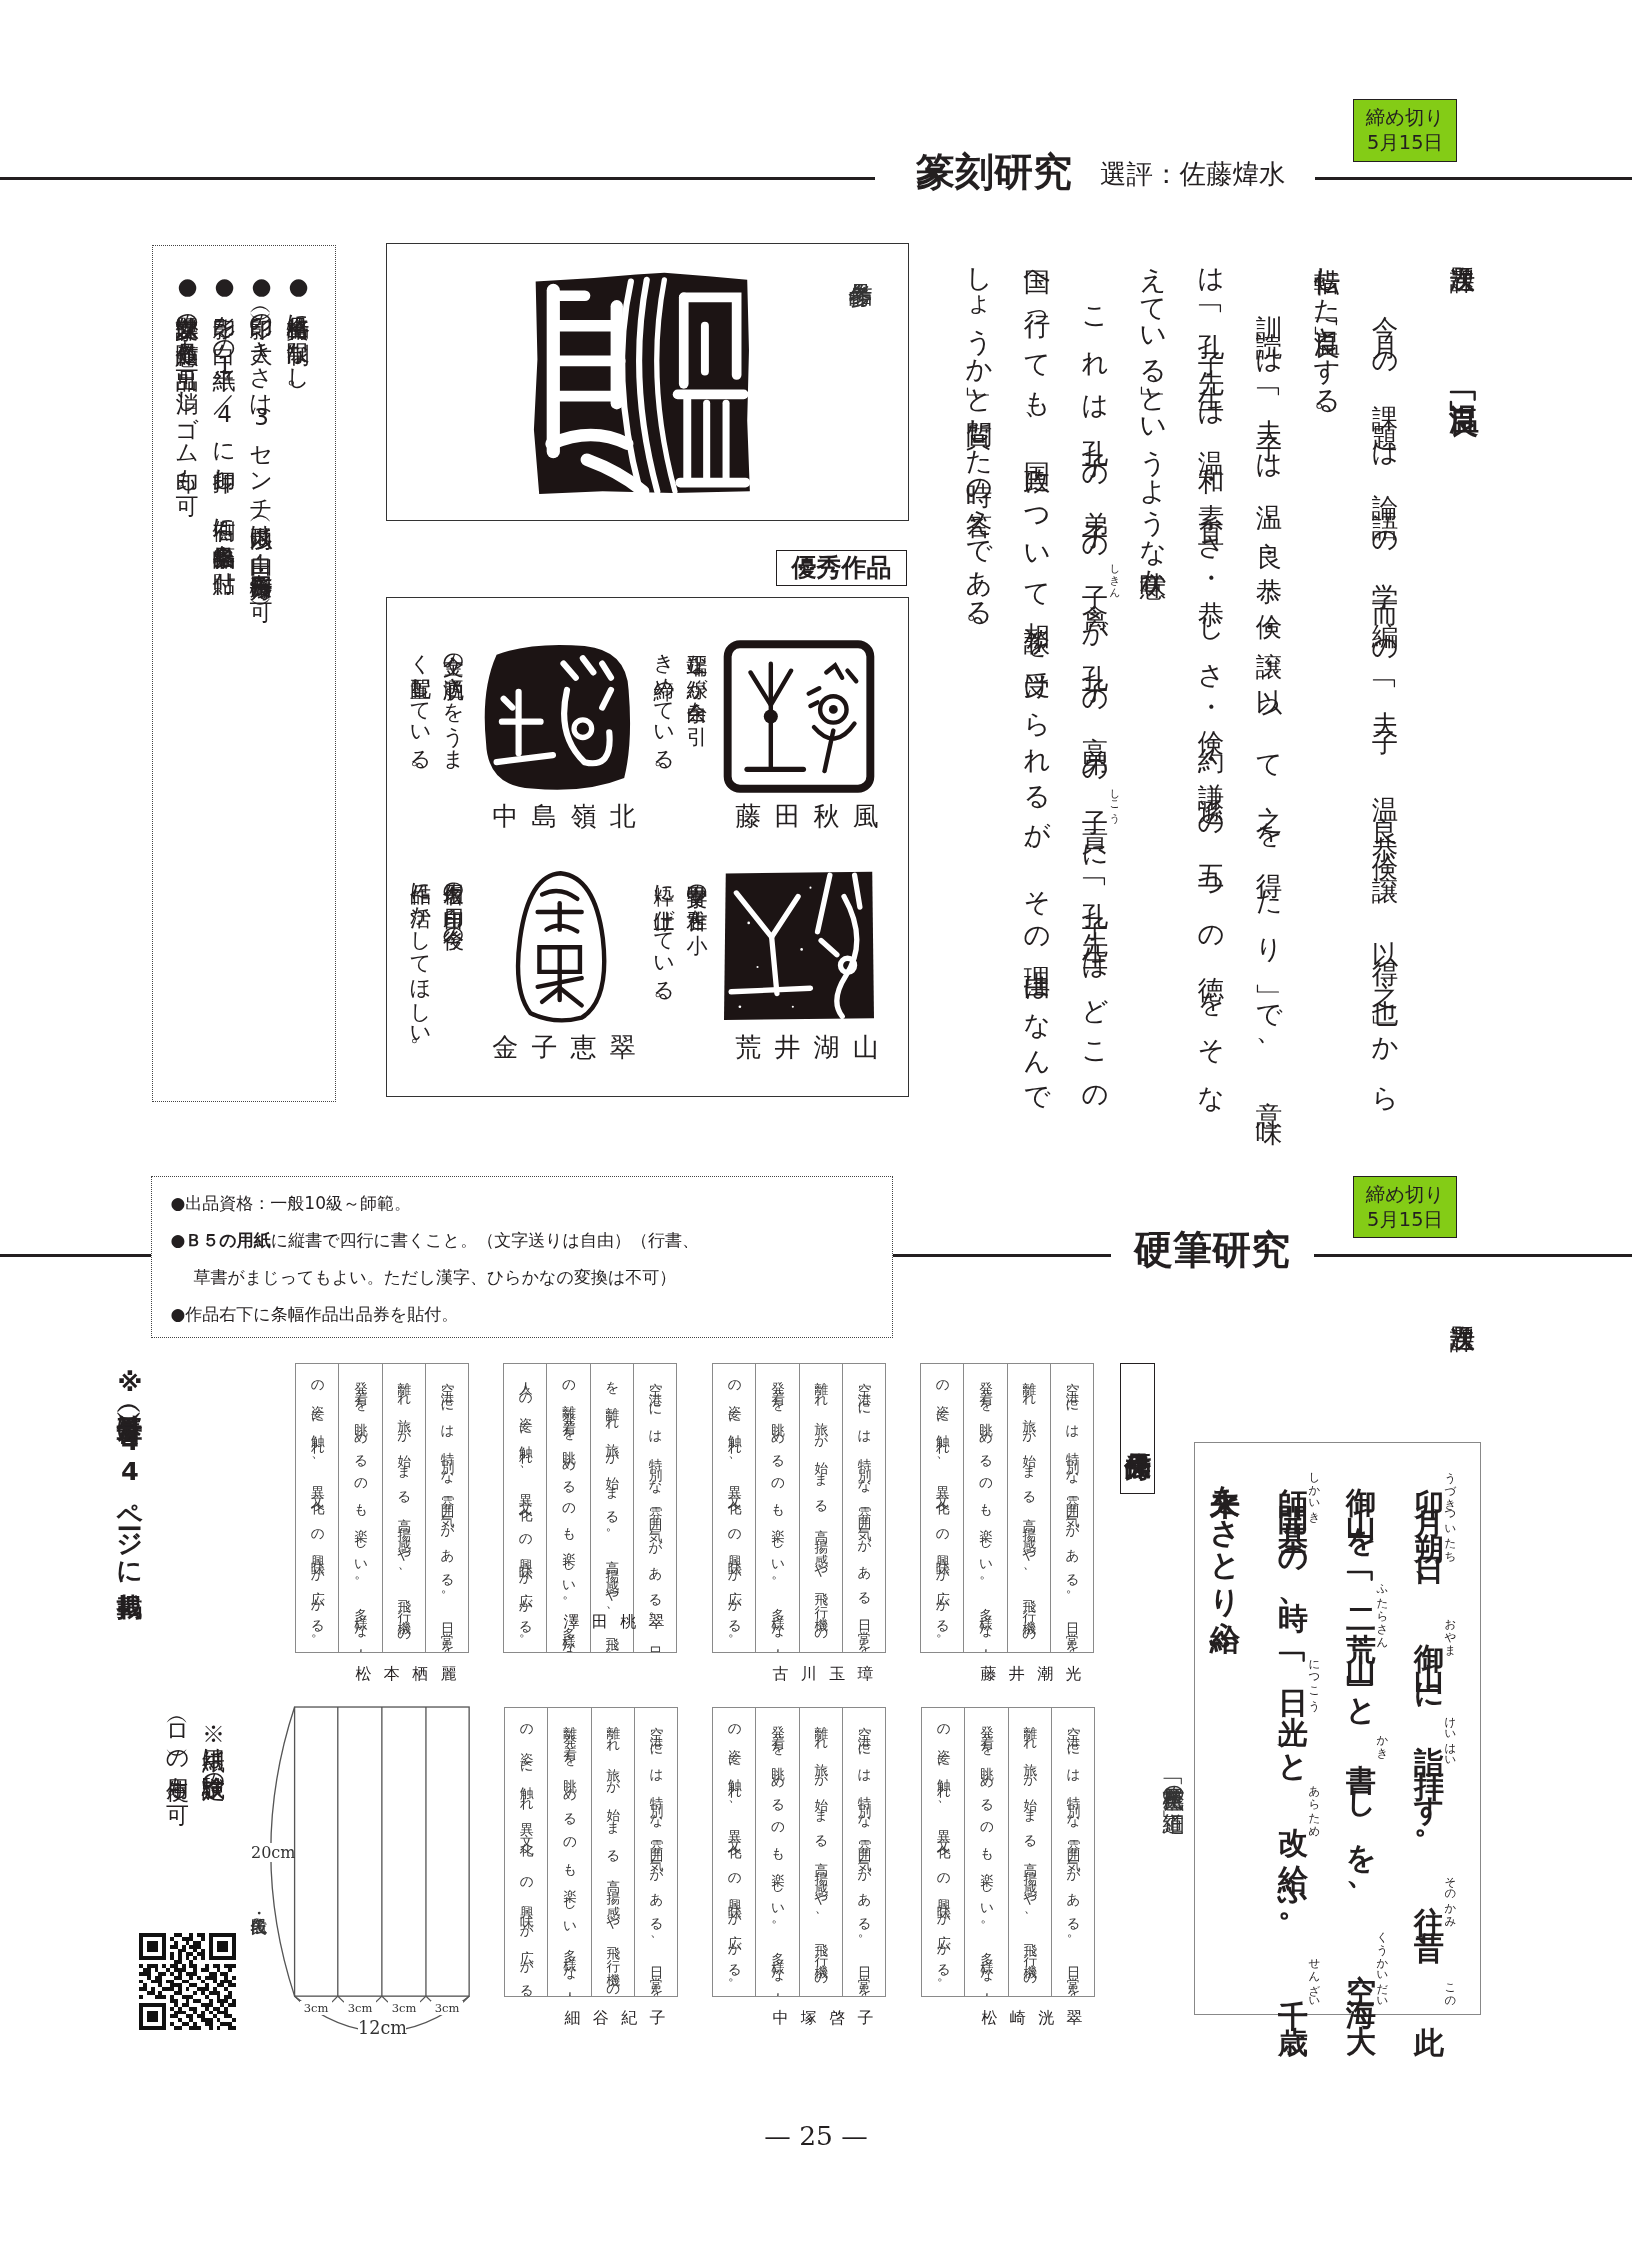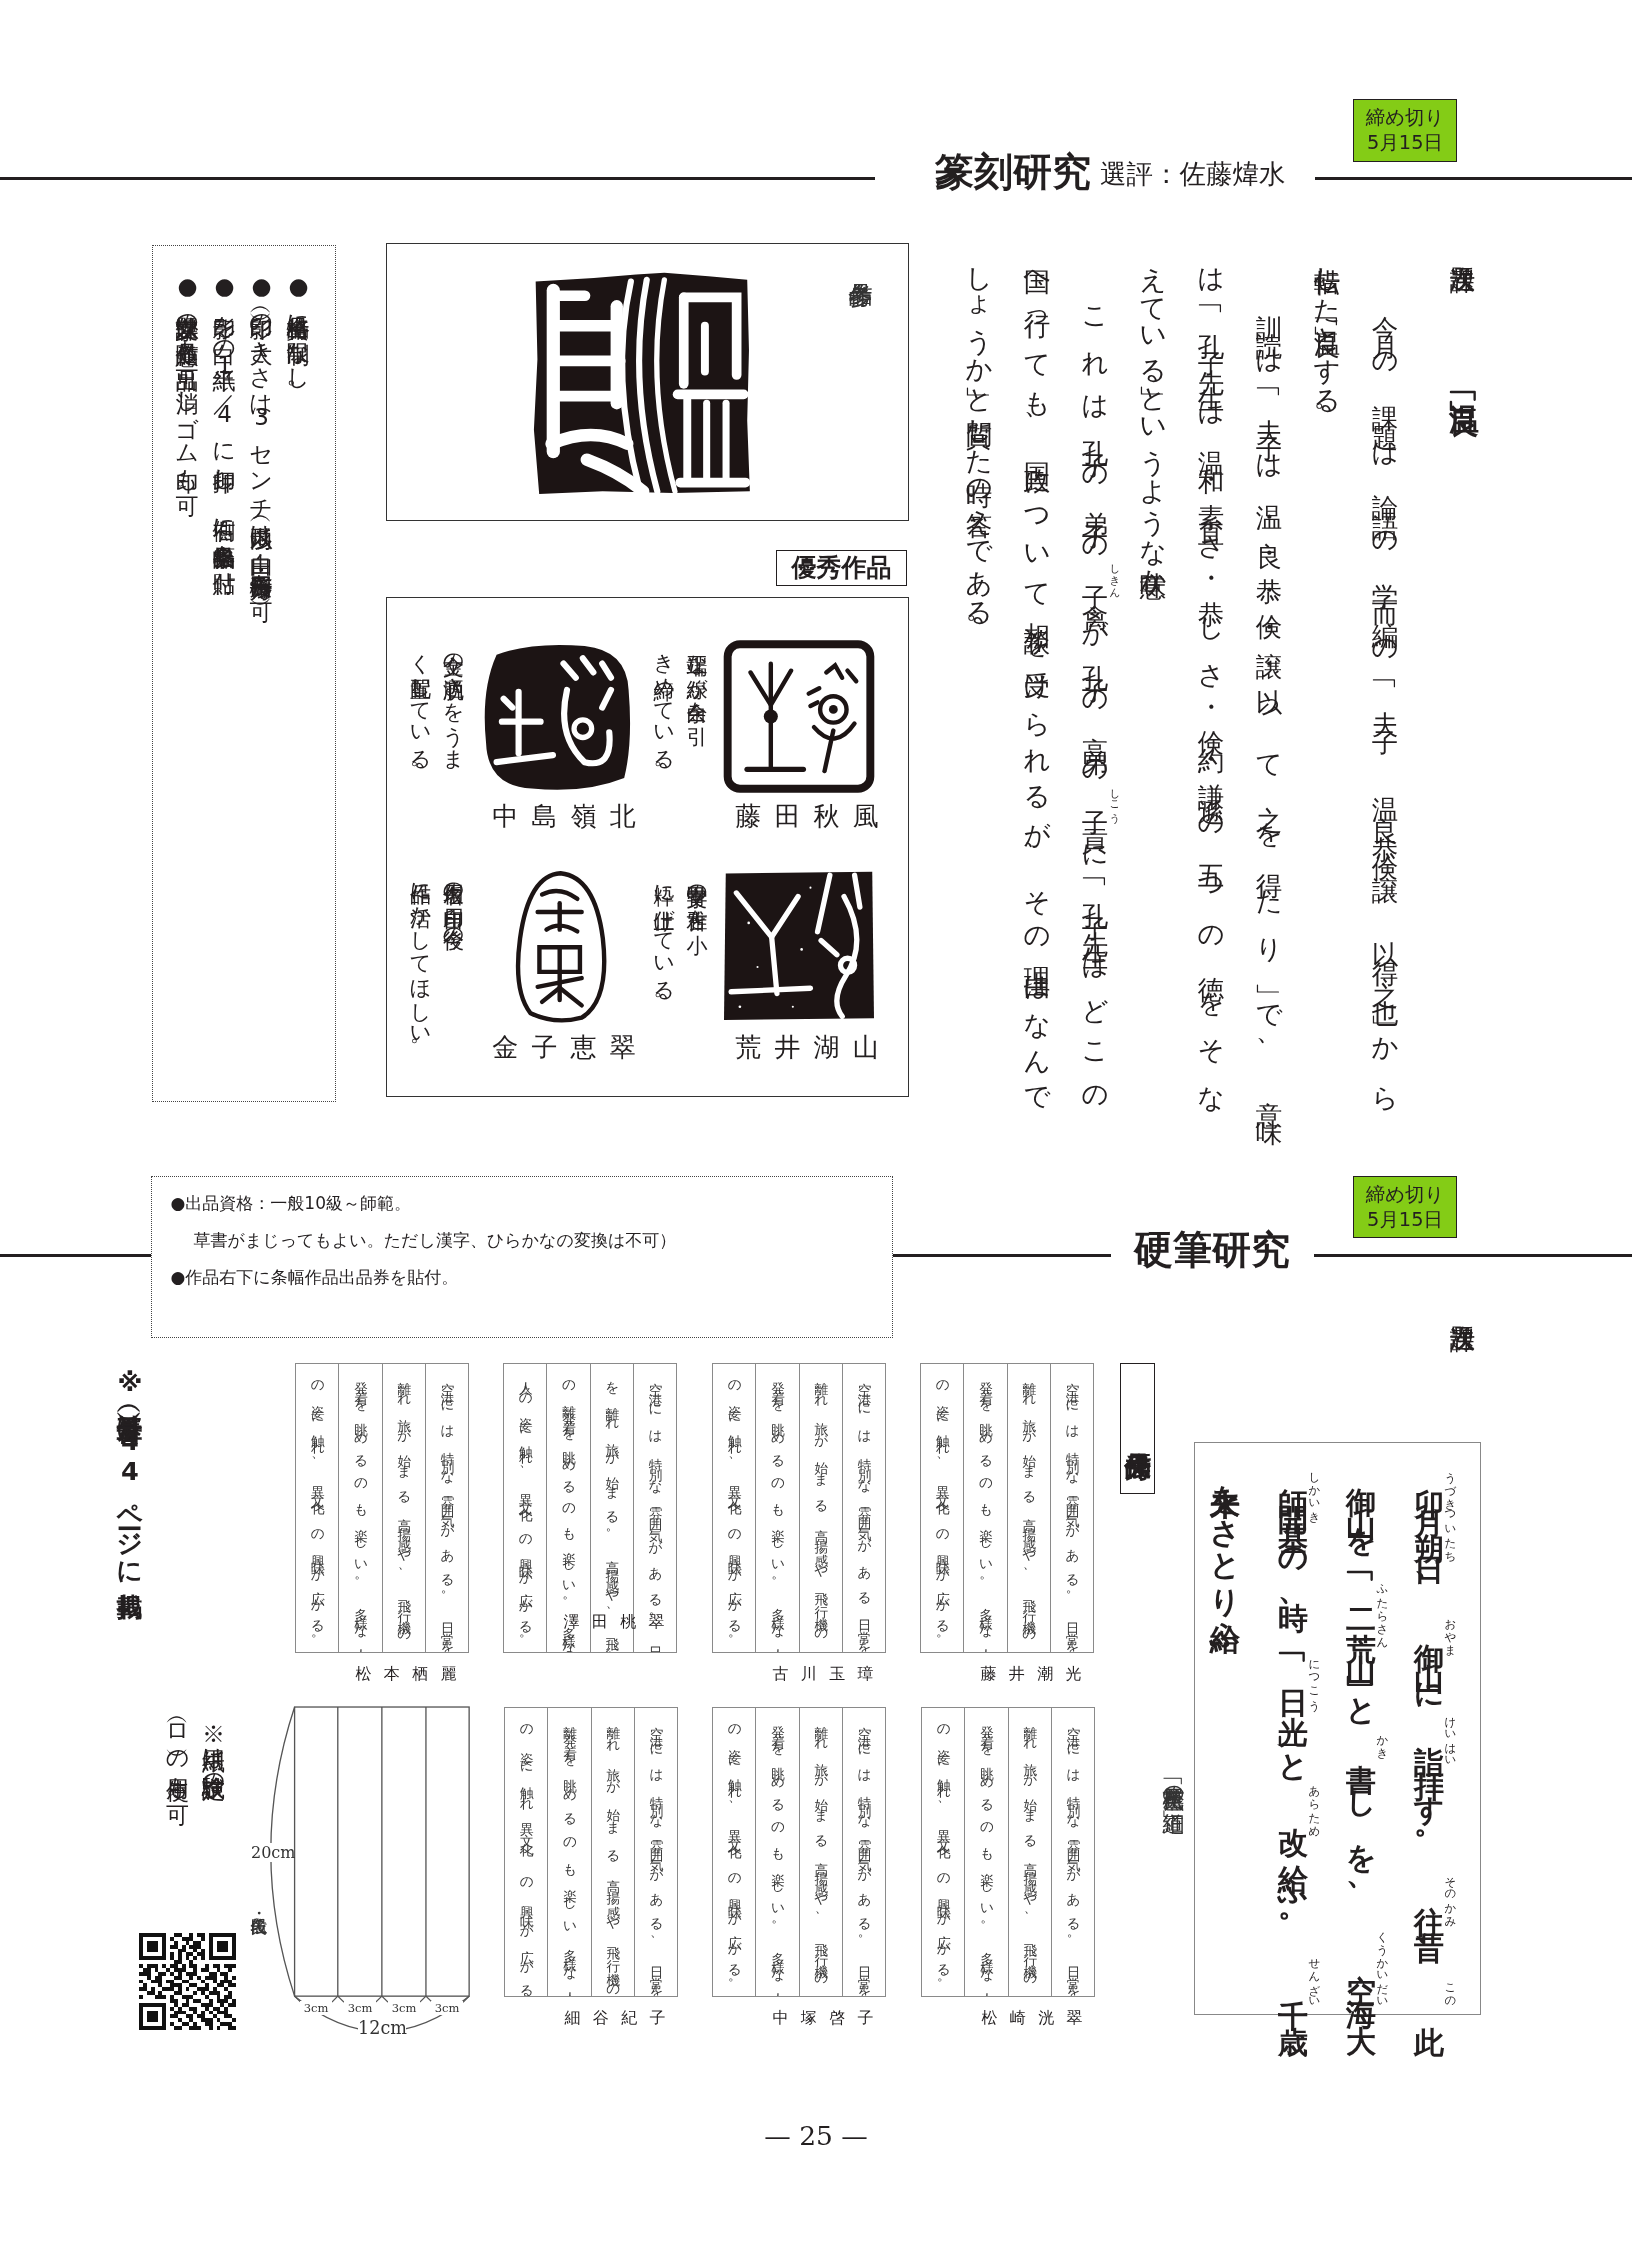--- a/index.html
+++ b/index.html
@@ -54,21 +54,21 @@
 </head>
 <body>
 
 <div class="deadline sans" style="left:1353px;top:99px;">
   <div>締め切り</div>
   <div>5月15日</div>
 </div>
 
 <div class="rule" style="left:0;top:177px;width:875px;"></div>
 <div class="rule" style="left:1315px;top:177px;width:318px;"></div>
-<div class="section-title sans" style="left:935px;top:152px;">篆刻研究</div>
+<div class="section-title sans" style="left:916px;top:152px;">篆刻研究</div>
 <div class="abs sans nowrap" style="left:1100px;top:161px;font-size:26.5px;line-height:26.5px;">選評：佐藤煒水</div>
 
 <div class="abs vert sans nowrap" style="left:1449px;top:247px;width:28px;font-size:25.6px;line-height:28px;">次号課題</div>
 <div class="abs vert sans nowrap" style="left:1447px;top:381px;width:34px;font-size:30px;line-height:34px;font-weight:bold;">「温良」</div>
 
 <div class="abs vert serif body-text" style="left:948px;top:249px;width:466px;height:849px;">
   <div class="just">　今月の課題は論語の学而編の「夫子　温良恭倹譲　以得之也」から</div>
   <div>転借した「温良」とする。</div>
   <div class="just">　訓読は「夫子は温・良・恭・倹・譲・以って之を得たり」で、意味</div>
   <div class="just">は「孔子先生は温和・素直さ・恭しさ・倹約・謙遜の五つの徳をそな</div>
@@ -214,20 +214,21 @@
   <div>締め切り</div>
   <div>5月15日</div>
 </div>
 
 <div class="rule" style="left:0;top:1254px;width:1111px;"></div>
 <div class="rule" style="left:1314px;top:1254px;width:319px;"></div>
 <div class="section-title sans" style="left:1134px;top:1230px;">硬筆研究</div>
 
 <div class="dotted-box sans nowrap" style="left:151px;top:1176px;width:742px;height:162px;padding:8px 0 0 18.5px;font-size:17px;line-height:37px;">
   <div>●出品資格：一般10級～師範。</div>
+  <div><span>●</span><b>Ｂ５の用紙</b><span>に縦書で四行に書くこと。（文字送りは自由）（行書、</span></div>
   <div style="padding-left:23px;">草書がまじってもよい。ただし漢字、ひらかなの変換は不可）</div>
   <div>●作品右下に条幅作品出品券を貼付。</div>
 </div>
 
 <div class="abs vert sans nowrap" style="left:1449px;top:1306px;width:28px;font-size:25.6px;line-height:28px;">次号課題</div>
 
 <div class="frame" style="left:1194px;top:1442px;width:287px;height:573px;border-color:#888;"></div>
 <div class="abs vert sans poem" style="left:1192px;top:1464px;width:271px;height:538px;">
   <div class="just"><ruby><span>卯月朔日</span><rt>うづきついたち</rt></ruby><span>、</span><ruby><span>御山</span><rt>おやま</rt></ruby><span>に</span><ruby><span>詣拝</span><rt>けいはい</rt></ruby><span>す。</span><ruby><span>往昔</span><rt>そのかみ</rt></ruby><span>、</span><ruby><span>此</span><rt>この</rt></ruby></div>
   <div class="just"><span>御山を「</span><ruby><span>二荒山</span><rt>ふたらさん</rt></ruby><span>」と</span><ruby><span>書</span><rt>かき</rt></ruby><span>しを、</span><ruby><span>空海大</span><rt>くうかいだい</rt></ruby></div>

